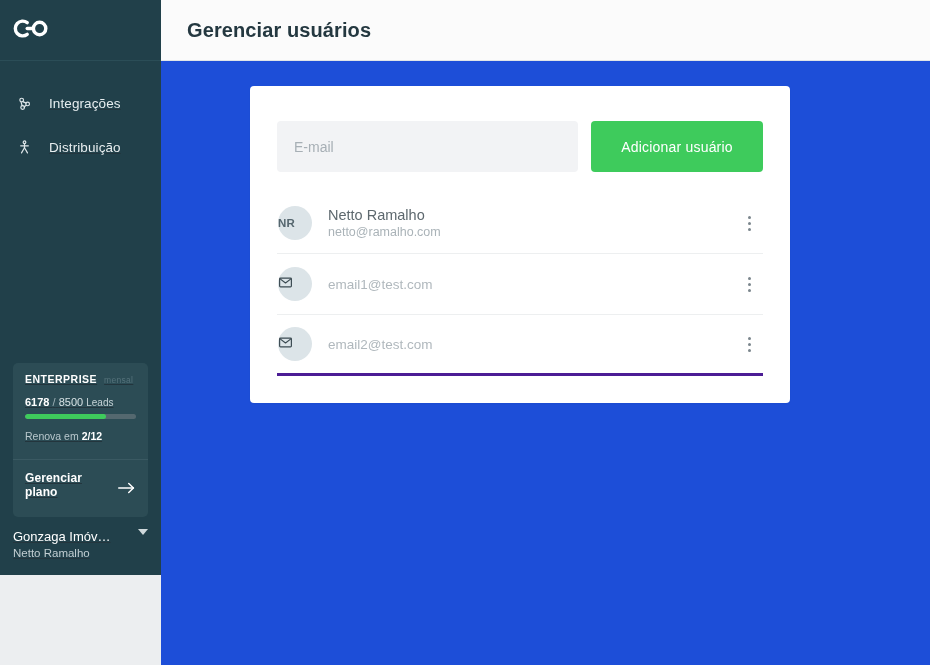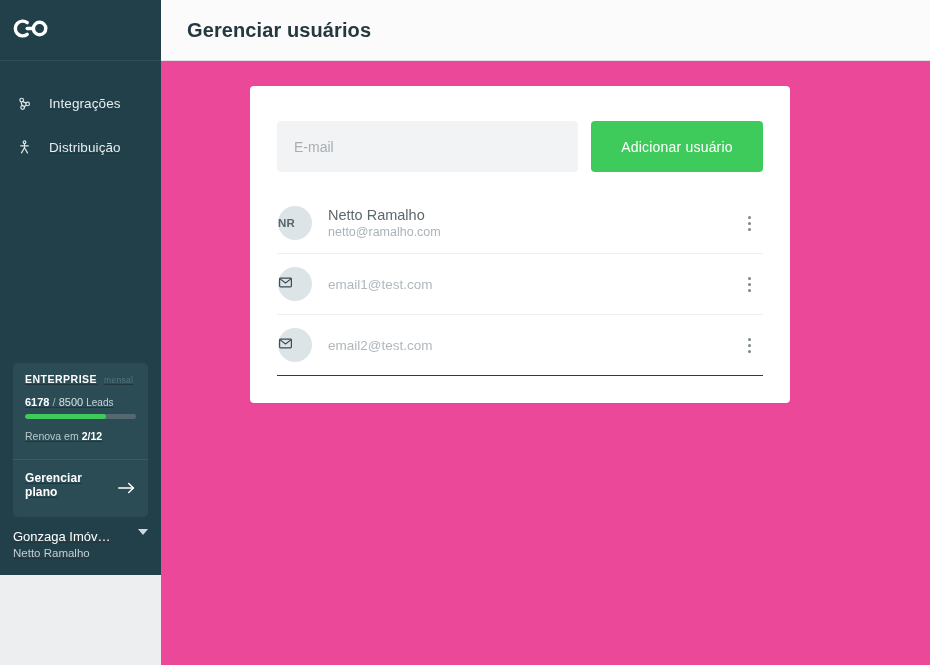--- a/index.html
+++ b/index.html
@@ -192,21 +192,21 @@
     margin-left: 6px;
     flex: 0 0 auto;
   }
 
   
   .main {
     flex: 1 1 auto;
     height: 665px;
     display: flex;
     flex-direction: column;
-    background: #ec4899;
+    background: #1d4ed8;
   }
 
   .topbar {
     height: 61px;
     flex: 0 0 61px;
     background: #fbfbfb;
     display: flex;
     align-items: center;
     padding-left: 26px;
     border-bottom: 1px solid #e2e5e7;
@@ -270,21 +270,21 @@
   .user-list { border-top: 0; }
 
   .user-row {
     display: flex;
     align-items: center;
     height: 61px;
     border-bottom: 1px solid #edeff0;
     padding: 0 1px;
   }
 
-  .user-row:last-child { border-bottom: 1px solid #4c1d95; }
+  .user-row:last-child { border-bottom: 3px solid #4c1d95; }
 
   .avatar {
     width: 34px;
     height: 34px;
     flex: 0 0 34px;
     border-radius: 50%;
     background: #dce4e8;
     display: flex;
     align-items: center;
     margin-right: 16px;

